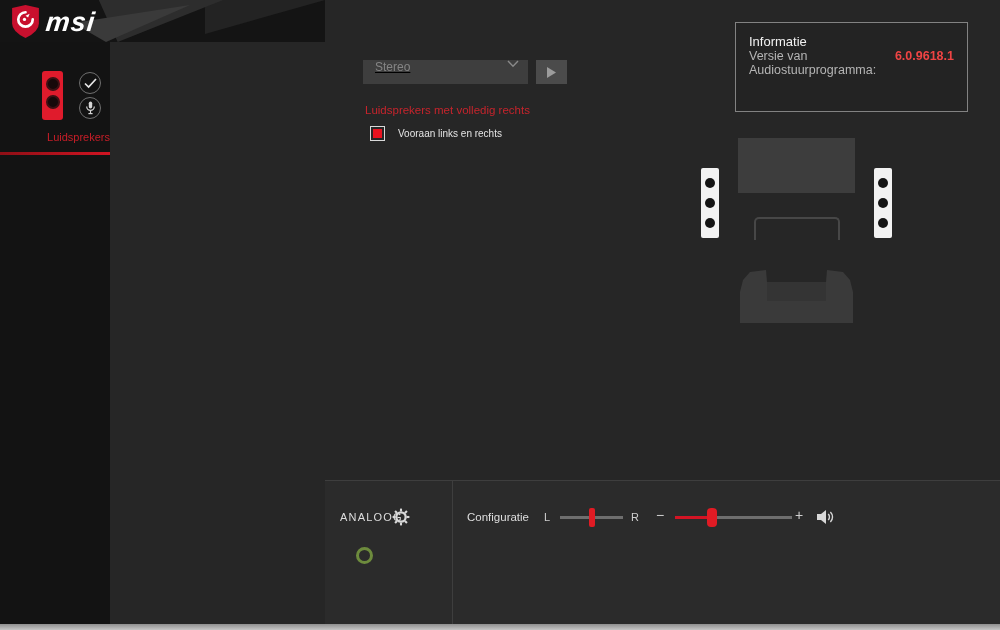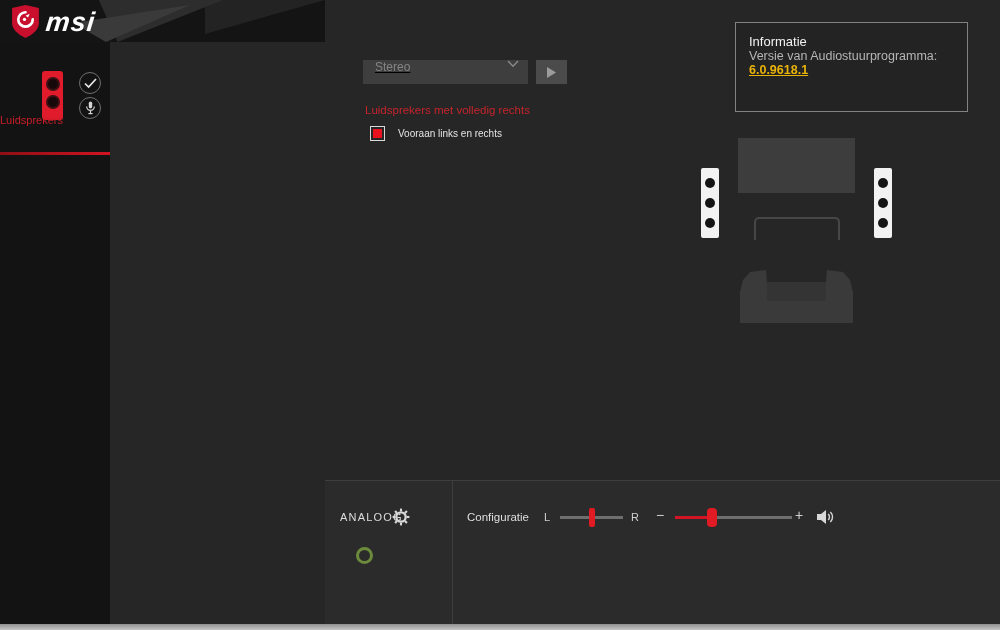--- a/index.html
+++ b/index.html
@@ -29,21 +29,21 @@
   .sidebar { position:absolute; left:0; top:42px; width:110px; height:582px; background:#131313; }
   .dev-speaker { position:absolute; left:42px; top:29px; width:21px; height:49px;
     background:#e01b2c; border-radius:3px; }
   .dev-speaker .drv { position:absolute; left:3.5px; width:14px; height:14px;
     border-radius:50%; background:#17090a; border:2px solid #3c1114; }
   .dev-speaker .drv.d1 { top:6px; } .dev-speaker .drv.d2 { top:24px; }
   .side-circ { position:absolute; width:22px; height:22px; border-radius:50%;
     border:1.5px solid #6f6f6f; display:flex; align-items:center; justify-content:center; }
   .side-circ.check { left:79px; top:30px; }
   .side-circ.mic { left:79px; top:55px; }
-  .dev-label { position:absolute; left:0; top:72px; width:110px; text-align:left;
+  .dev-label { position:absolute; left:0; top:89px; width:110px; text-align:right;
     color:#c81e28; font-size:11px; }
   .side-underline { position:absolute; left:0; top:110px; width:110px; height:3px;
     background:linear-gradient(90deg,#8f0f16,#d01422); }
   
   .menu { position:absolute; left:110px; top:42px; width:215px; height:582px; background:#1c1c1c; }
   .menu-item { position:absolute; left:13px; font-size:12px; color:#dcdcdc;
     line-height:16px; cursor:pointer; white-space:nowrap; }
   .menu-item.active { color:#d2252e; }
   .menu-item.i0 { top:22px; } .menu-item.i1 { top:97px; }
   .menu-item.i2 { top:131px; } .menu-item.i3 { top:164px; }
@@ -70,23 +70,23 @@
   .spk i { position:absolute; left:4px; width:10px; height:10px; border-radius:50%;
     background:#141414; display:block; }
   .spk i.c1 { top:10px; } .spk i.c2 { top:30px; } .spk i.c3 { top:50px; }
   .desk-outline { position:absolute; left:429px; top:217px; width:86px; height:23px;
     border:2px solid #474747; border-bottom:none; border-radius:5px 5px 0 0; }
   .sofa { position:absolute; left:415px; top:270px; }
   
   .info-popup { position:absolute; left:735px; top:22px; width:233px; height:90px;
     background:#232323; border:1px solid #828282; padding:11px 13px; z-index:5; }
   .info-title { color:#f2f2f2; font-size:13px; }
-  .info-row { display:flex; justify-content:flex-start; margin-bottom:8px;flex-direction:column; }
+  .info-row { display:flex; justify-content:flex-start; margin-bottom:8px; }
   .info-row .lbl { color:#b5b5b5; font-size:12.5px; }
-  .info-row .val { color:#eab308; font-size:12.5px; font-weight:700;text-decoration:underline; }
+  .info-row .val { color:#ef4444; font-size:12.5px; font-weight:700; }
   
   .bottom-bar { position:absolute; left:325px; top:480px; width:675px; height:188px;
     background:#2b2b2b; border-top:1px solid #3e3e3e; }
   .bb-divider { position:absolute; left:127px; top:0; bottom:0; width:1px; background:#3e3e3e; }
   .analog-label { position:absolute; left:15px; top:30px; color:#dedede; font-size:11px;
     letter-spacing:1.2px; }
   .gear-wrap { position:absolute; left:67px; top:27px; cursor:pointer; }
   .jack { position:absolute; left:31px; top:66px; width:17px; height:17px; border-radius:50%;
     border:3px solid #6d8b3d; cursor:pointer; }
   .vol-label { position:absolute; left:142px; top:30px; color:#dedede; font-size:11.5px; }

